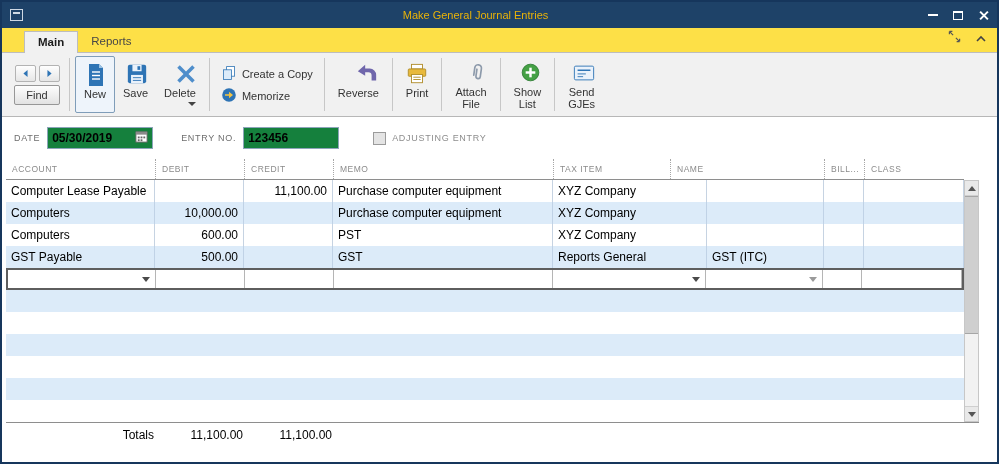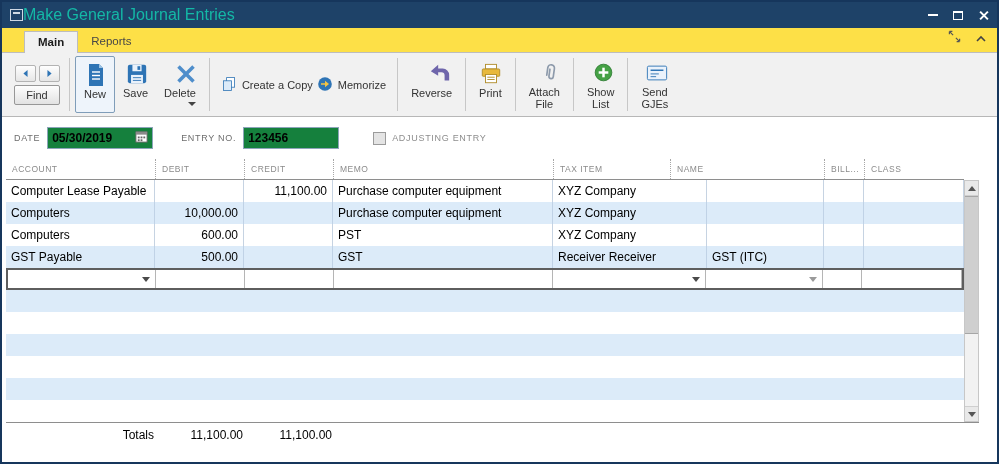--- a/index.html
+++ b/index.html
@@ -5,21 +5,21 @@
   * { box-sizing: border-box; margin: 0; padding: 0; }
   html,body { width: 999px; height: 464px; }
   body { font-family: "Liberation Sans", sans-serif; background: #fff; }
 
   .window { width: 999px; height: 464px; border: 2px solid #16365c; background: #fff; overflow: hidden; position: relative; }
 
   
   .titlebar { height: 26px; background: #1e4268; display: flex; align-items: center; padding: 0 8px; }
   .tb-icon { width: 13px; height: 12px; border: 1px solid #cfd9e4; position: relative; flex: 0 0 auto; }
   .tb-icon::after { content: ""; position: absolute; left: 2px; top: 2px; right: 2px; height: 2px; background: #cfd9e4; }
-  .tb-title { flex: 1; text-align: left; color: #14b8a6; font-size: 16px; }
+  .tb-title { flex: 1; text-align: center; color: #eab308; font-size: 11px; }
   .win-controls { display: flex; align-items: center; gap: 15px; }
   .win-min { width: 10px; height: 2px; background: #fff; }
   .win-max { width: 10px; height: 9px; border: 1px solid #fff; border-top-width: 2px; }
   .win-close { width: 11px; height: 11px; position: relative; }
   .win-close::before, .win-close::after { content: ""; position: absolute; left: 5px; top: 0; width: 2px; height: 11px; background: #fff; }
   .win-close::before { transform: rotate(45deg); }
   .win-close::after { transform: rotate(-45deg); }
 
   
   .tabbar { height: 25px; background: #fde047; border-bottom: 1px solid #bdbdbd; display: flex; align-items: flex-end; padding: 0 10px 0 22px; }
@@ -32,21 +32,21 @@
   .find-group { display: flex; flex-direction: column; align-items: center; justify-content: center; gap: 3px; padding: 0 4px; }
   .nav-arrows { display: flex; gap: 3px; }
   .nav-btn { width: 21px; height: 17px; border: 1px solid #b3b3b3; border-radius: 2px; background: linear-gradient(#fefefe,#e6e6e6); display: flex; align-items: center; justify-content: center; }
   .find-btn { width: 46px; height: 20px; border: 1px solid #979797; border-radius: 2px; background: linear-gradient(#fdfdfd,#e2e2e2); font-size: 11px; color: #333; display: flex; align-items: center; justify-content: center; }
   .tb-sep { width: 1px; background: #c7c7c7; margin: 2px 5px; }
   .tool { display: flex; flex-direction: column; align-items: flex-end; padding: 4px 8px 2px; font-size: 11px; color: #333; border-radius: 2px; }
   .tool .t-icon { height: 27px; display: flex; align-items: center; justify-content: center; }
   .tool .t-label { line-height: 1.15; text-align: center; }
   .tool-new { border: 1px solid #7f9db9; background: #eef4fb; }
   .caret-down { width: 0; height: 0; border-left: 4px solid transparent; border-right: 4px solid transparent; border-top: 4px solid #444; margin-top: 2px; }
-  .stack-group { display: flex; flex-direction: row; justify-content: center; gap: 4px; padding: 0 6px; }
+  .stack-group { display: flex; flex-direction: column; justify-content: center; gap: 4px; padding: 0 6px; }
   .stack-item { display: flex; align-items: center; gap: 5px; font-size: 11px; color: #333; }
 
   
   .form-row { height: 42px; display: flex; align-items: center; padding-left: 12px; }
   .f-label { font-size: 9px; color: #6e6e6e; letter-spacing: .7px; }
   .inp { height: 22px; border: 1px solid #8da4ba; background: #15803d; display: flex; align-items: center; padding: 0 4px; margin-left: 7px; }
   .inp-date { width: 106px; }
   .inp-entry { width: 96px; }
   .inp-text { flex: 1; font-size: 12px; font-weight: bold; color: #000; }
   .gap-28 { width: 28px; } .gap-34 { width: 34px; }
@@ -354,21 +354,21 @@
       <div class="cell c-tax"></div>
       <div class="cell c-bill"></div>
       <div class="cell c-class"></div>
     </div>
 
     <div class="grid-row blue">
       <div class="cell c-account">GST Payable</div>
       <div class="cell c-debit num">500.00</div>
       <div class="cell c-credit num"></div>
       <div class="cell c-memo">GST</div>
-      <div class="cell c-name">Receiver Receiver</div>
+      <div class="cell c-name">Reports General</div>
       <div class="cell c-tax">GST (ITC)</div>
       <div class="cell c-bill"></div>
       <div class="cell c-class"></div>
     </div>
 
     <div class="active-row">
       <div class="cell c-account">
           <span class="dd"></span>
         </div>
       <div class="cell c-debit"></div>

